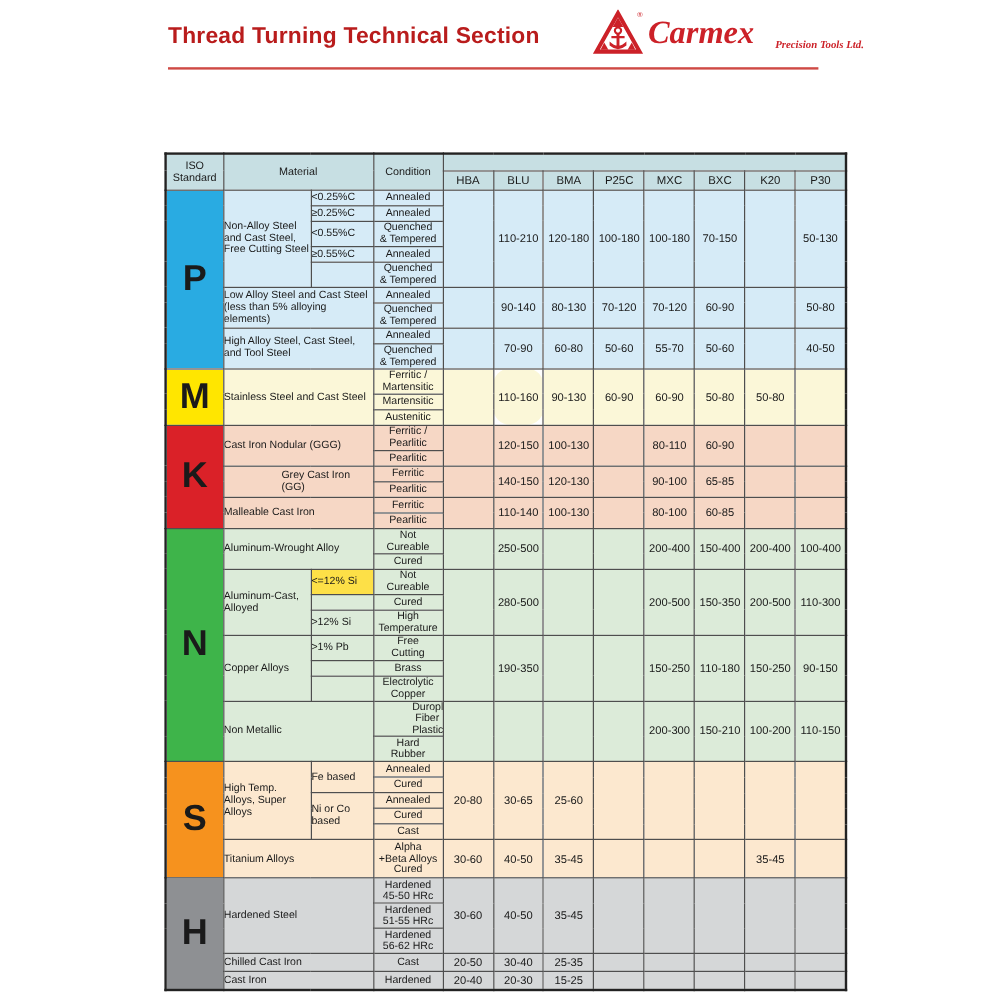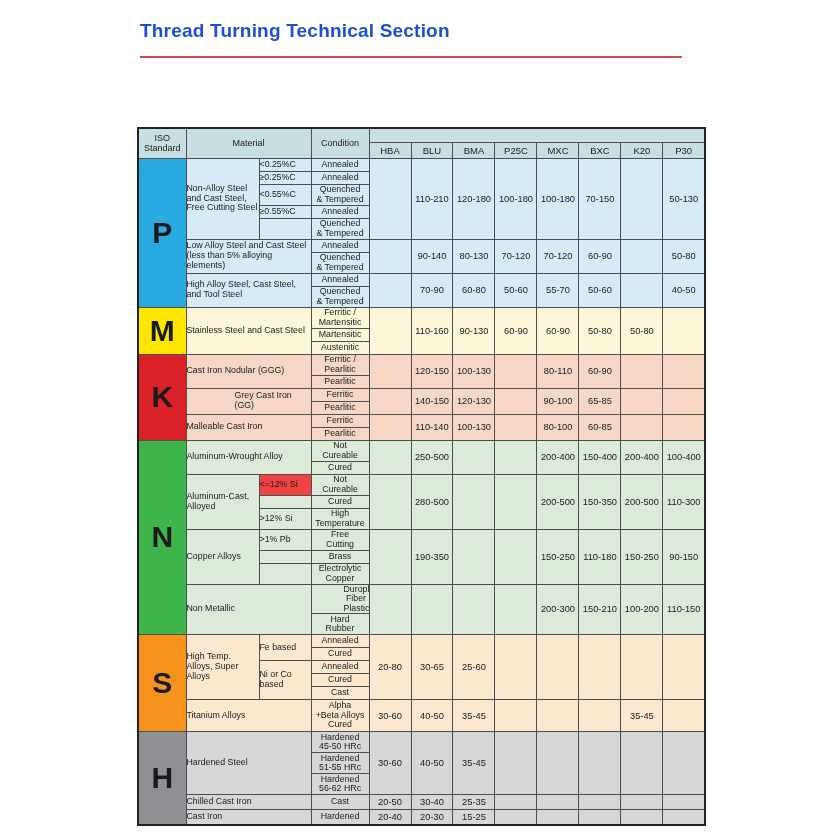--- a/index.html
+++ b/index.html
@@ -2,21 +2,21 @@
 <html><head>
 <meta charset="utf-8">
 <style>
   html,body { margin:0; padding:0; background:#ffffff; }
   .page {
     position:relative; width:836px; height:836px; background:#fff; overflow:hidden;
     font-family:"Liberation Sans", sans-serif;
   }
   .doc-header-title {
     position:absolute; left:140px; top:20px;
-    font-size:19px; font-weight:bold; color:#1d4ed8; letter-spacing:0.2px;
+    font-size:19px; font-weight:bold; color:#b91c1c; letter-spacing:0.2px;
   }
   .header-rule {
     position:absolute; left:140px; top:56px; width:542px; height:2px;
     background:#cf4a45;
   }
   .logo { position:absolute; left:494px; top:6px; width:216px; height:44px; }
   .logo-emblem { position:absolute; left:0; top:2px; }
   .logo-name {
     position:absolute; left:46px; top:6px;
     font-family:"Liberation Serif", serif; font-style:italic; font-weight:bold;
@@ -49,20 +49,35 @@
   td.c-cond { font-size:8.8px; text-align:center; line-height:1.08; white-space:pre-line; }
   td.c-val  { font-size:9.3px; text-align:center; }
 </style>
 </head>
 <body>
 
 <div class="page">
 
   <div class="doc-header-title">Thread Turning Technical Section</div>
 
+  <div class="logo">
+    <svg class="logo-emblem" width="42" height="42" viewBox="0 0 42 42">
+      <path d="M21 3 L39 35 L3 35 Z" fill="none" stroke="#cc2128" stroke-width="3.4"></path>
+      <path d="M21 6.5 L25.5 14.5 L16.5 14.5 Z" fill="#cc2128"></path>
+      <circle cx="21" cy="17.5" r="2.6" fill="none" stroke="#cc2128" stroke-width="1.8"></circle>
+      <line x1="21" y1="20" x2="21" y2="31" stroke="#cc2128" stroke-width="2.4"></line>
+      <line x1="15.5" y1="23" x2="26.5" y2="23" stroke="#cc2128" stroke-width="1.8"></line>
+      <path d="M14 26.5 Q21 33.5 28 26.5 L28 30 Q21 36 14 30 Z" fill="#cc2128"></path>
+      <path d="M6.5 33.5 L13 33.5 L9.5 27.5 Z" fill="#cc2128"></path>
+      <path d="M35.5 33.5 L29 33.5 L32.5 27.5 Z" fill="#cc2128"></path>
+      <text x="37" y="6" font-size="6" fill="#cc2128">®</text>
+    </svg>
+    <div class="logo-name">Carmex</div>
+    <div class="logo-tagline">Precision Tools Ltd.</div>
+  </div>
 
   <div class="header-rule"></div>
 
 
   <table id="tbl">
     <colgroup>
       <col style="width:48px">
         <col style="width:73px">
         <col style="width:52px">
         <col style="width:58px">
@@ -158,21 +173,21 @@
         <tr style="height: 21px;">
           <td class="c-cond" style="background: rgb(214, 235, 247);">Quenched
 &amp; Tempered</td>
         </tr>
         <tr style="height: 21px;">
           <td class="c-iso" rowspan="3" style="background: rgb(255, 230, 0);">M</td>
           <td class="c-mat" rowspan="3" colspan="2" style="background: rgb(251, 247, 216);">Stainless Steel and Cast Steel</td>
           <td class="c-cond" style="background: rgb(251, 247, 216);">Ferritic /
 Martensitic</td>
           <td class="c-val" rowspan="3" style="background: rgb(251, 247, 216);"></td>
-          <td class="c-val" rowspan="3" style="background: rgb(251, 247, 216);">110-160</td>
+          <td class="c-val" rowspan="3" style="background: rgb(251, 247, 216); border-radius: 14px;">110-160</td>
           <td class="c-val" rowspan="3" style="background: rgb(251, 247, 216);">90-130</td>
           <td class="c-val" rowspan="3" style="background: rgb(251, 247, 216);">60-90</td>
           <td class="c-val" rowspan="3" style="background: rgb(251, 247, 216);">60-90</td>
           <td class="c-val" rowspan="3" style="background: rgb(251, 247, 216);">50-80</td>
           <td class="c-val" rowspan="3" style="background: rgb(251, 247, 216);">50-80</td>
           <td class="c-val" rowspan="3" style="background: rgb(251, 247, 216);"></td>
         </tr>
         <tr style="height: 13px;">
           <td class="c-cond" style="background: rgb(251, 247, 216);">Martensitic</td>
         </tr>
@@ -238,21 +253,21 @@
           <td class="c-val" rowspan="2" style="background: rgb(220, 235, 217);">200-400</td>
           <td class="c-val" rowspan="2" style="background: rgb(220, 235, 217);">150-400</td>
           <td class="c-val" rowspan="2" style="background: rgb(220, 235, 217);">200-400</td>
           <td class="c-val" rowspan="2" style="background: rgb(220, 235, 217);">100-400</td>
         </tr>
         <tr style="height: 13px;">
           <td class="c-cond" style="background: rgb(220, 235, 217);">Cured</td>
         </tr>
         <tr style="height: 21px;">
           <td class="c-mat" rowspan="3" style="background: rgb(220, 235, 217);">Aluminum-Cast, Alloyed</td>
-          <td class="c-sub" style="background: #ef4444;">&lt;=12% Si</td>
+          <td class="c-sub" style="background: #fde047;">&lt;=12% Si</td>
           <td class="c-cond" style="background: rgb(220, 235, 217);">Not
 Cureable</td>
           <td class="c-val" rowspan="3" style="background: rgb(220, 235, 217);"></td>
           <td class="c-val" rowspan="3" style="background: rgb(220, 235, 217);">280-500</td>
           <td class="c-val" rowspan="3" style="background: rgb(220, 235, 217);"></td>
           <td class="c-val" rowspan="3" style="background: rgb(220, 235, 217);"></td>
           <td class="c-val" rowspan="3" style="background: rgb(220, 235, 217);">200-500</td>
           <td class="c-val" rowspan="3" style="background: rgb(220, 235, 217);">150-350</td>
           <td class="c-val" rowspan="3" style="background: rgb(220, 235, 217);">200-500</td>
           <td class="c-val" rowspan="3" style="background: rgb(220, 235, 217);">110-300</td>

